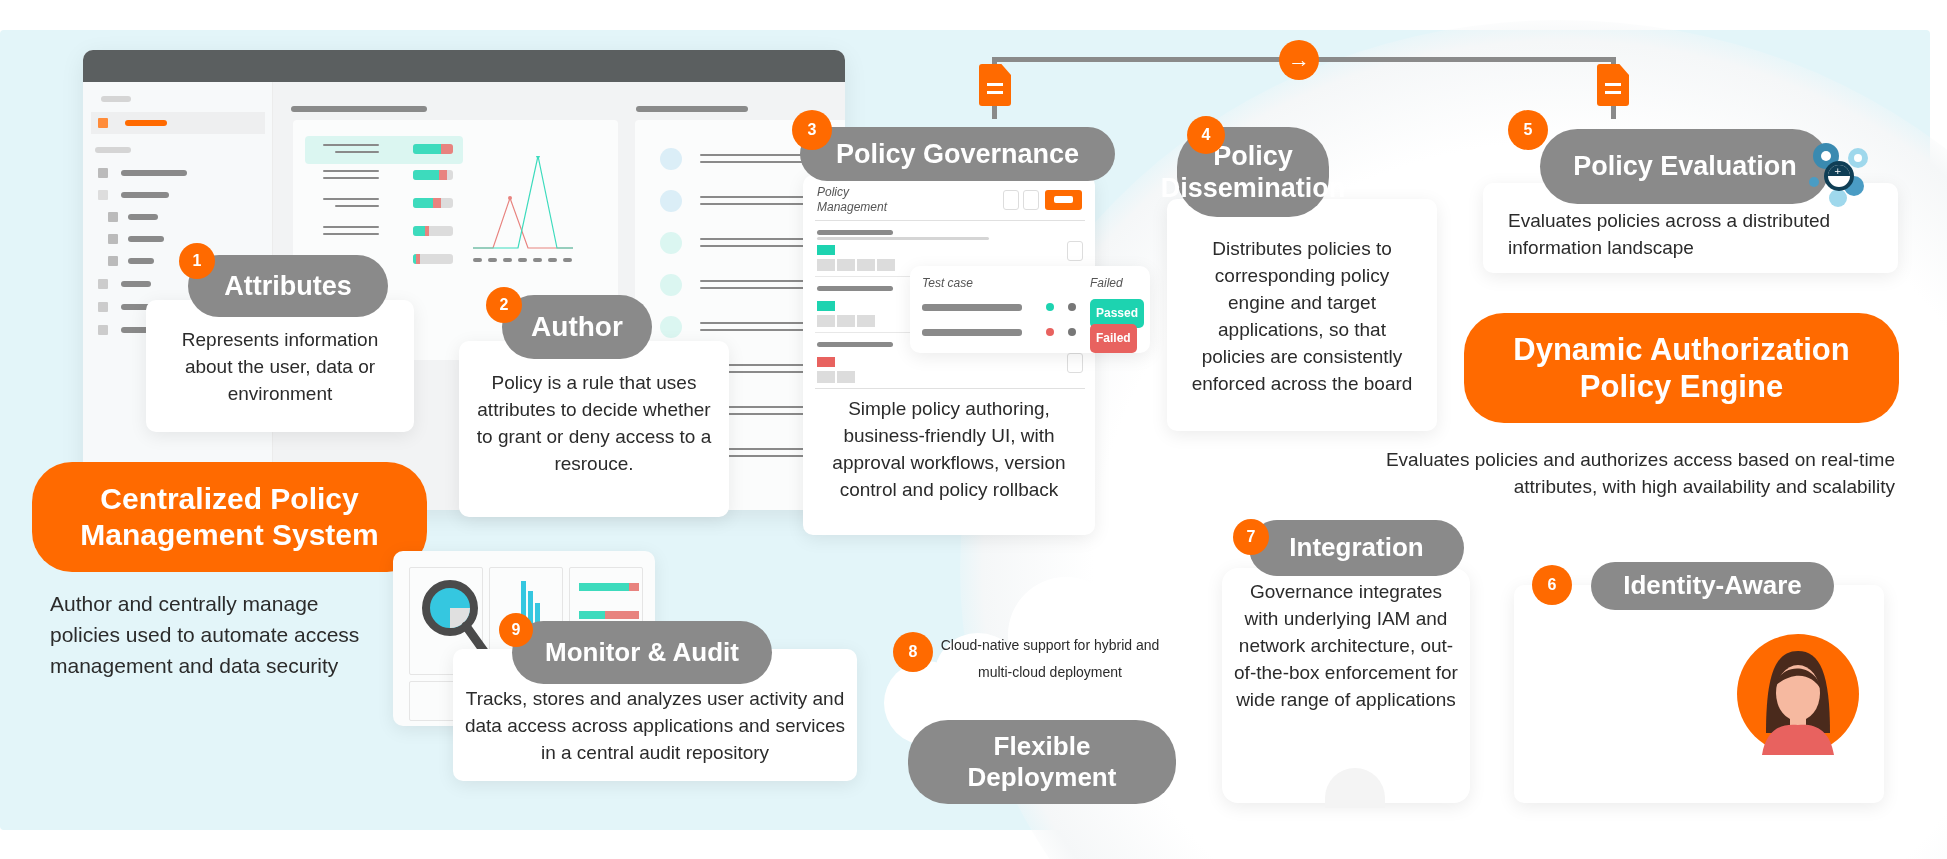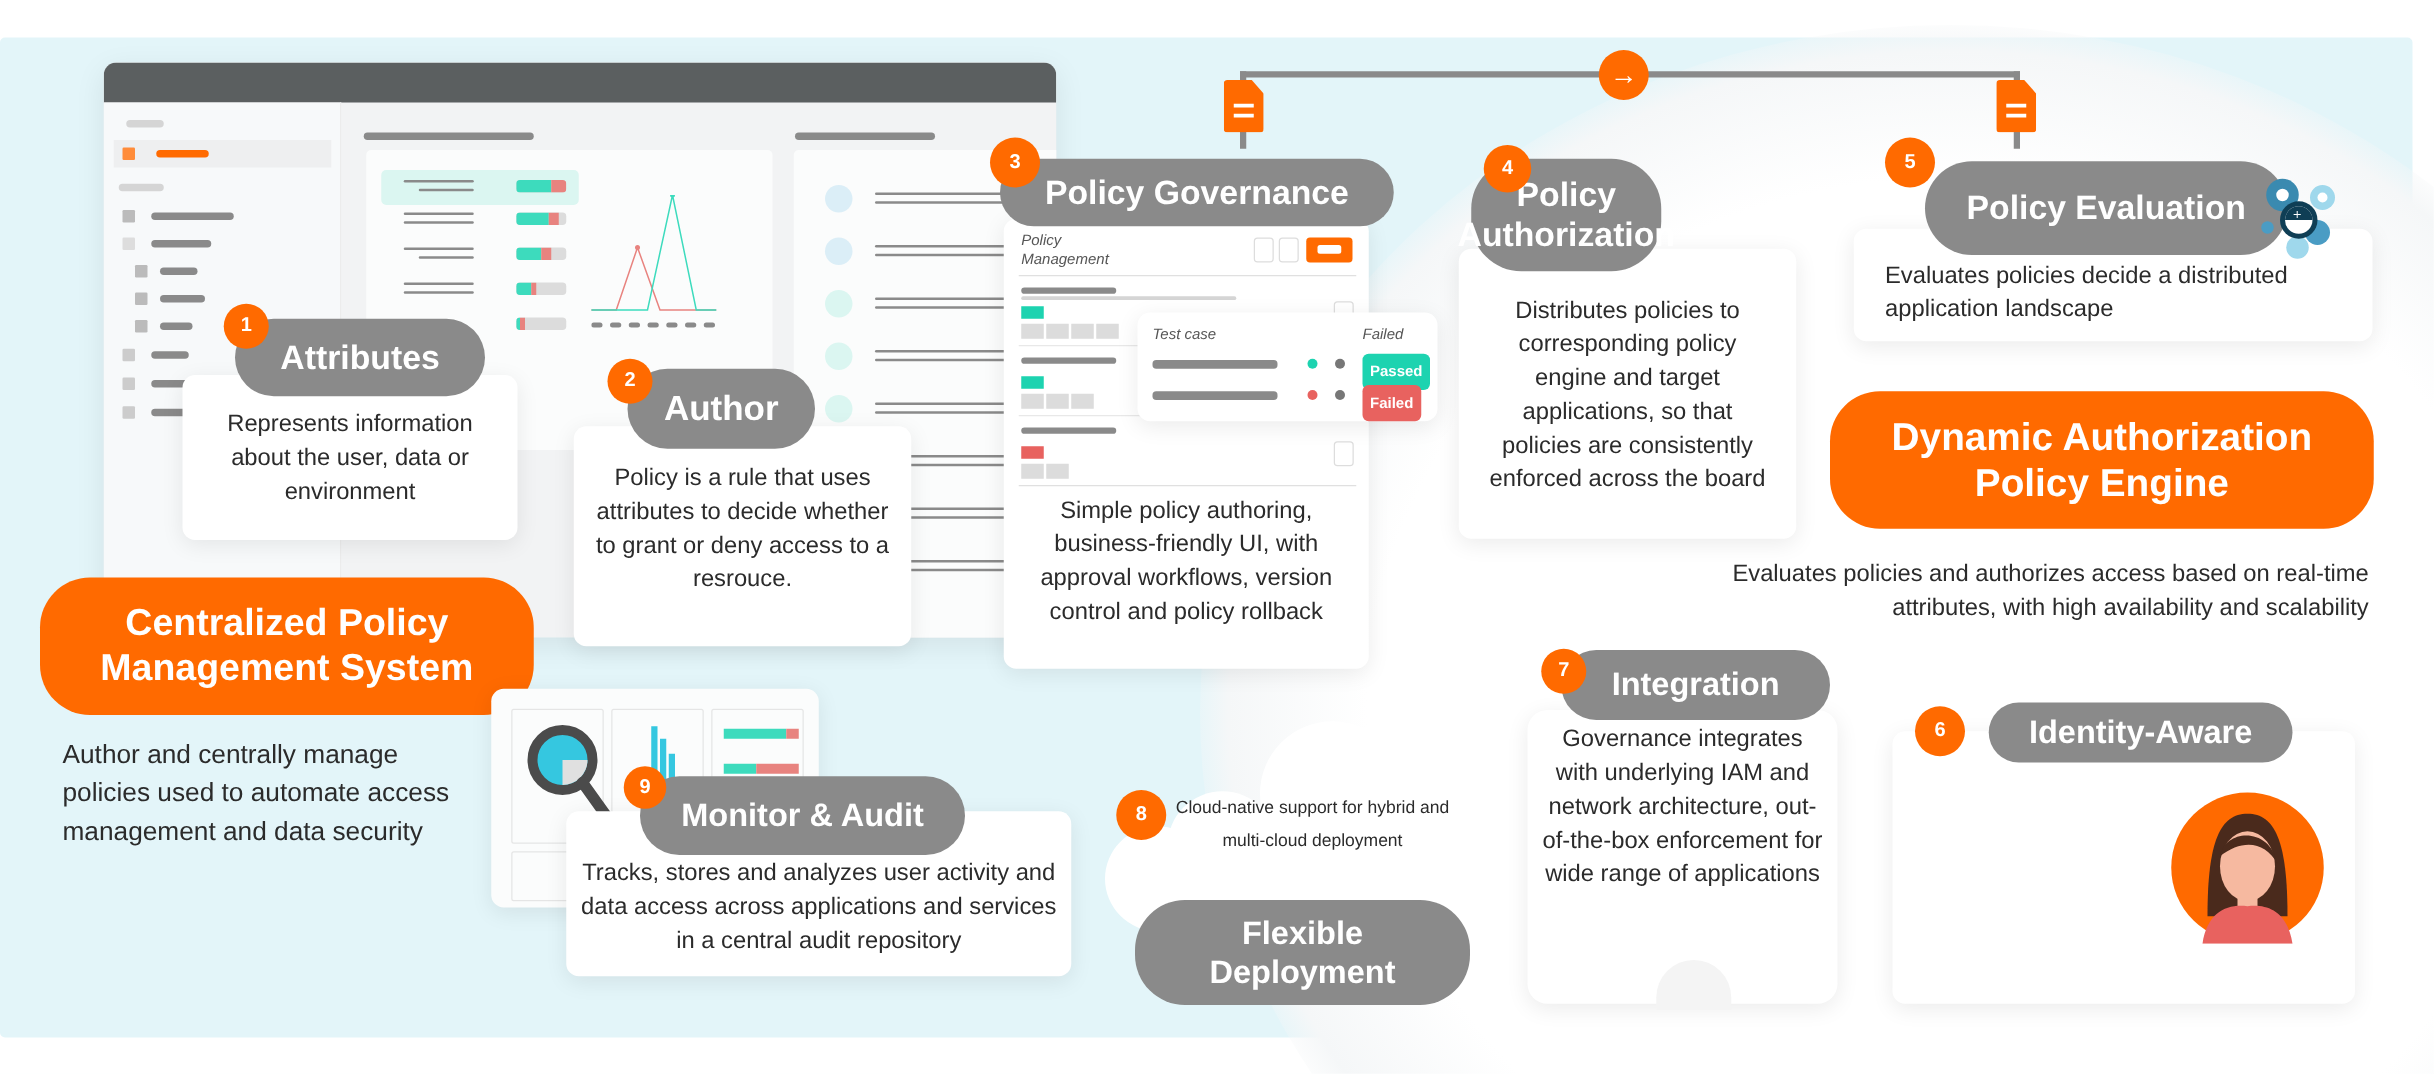--- a/index.html
+++ b/index.html
@@ -196,44 +196,44 @@
     <div class="gsq" style="left:54px;top:140px;"></div>
   <div class="abs" style="left:12px;top:157px;width:270px;height:1px;background:#e8e8e8;"></div>
   <div class="bar" style="left:14px;top:167px;width:76px;height:5px;"></div>
   <div class="abs" style="left:14px;top:182px;width:18px;height:10px;background:#e8625f;"></div>
   <div class="gsq" style="left:14px;top:196px;"></div>
     <div class="gsq" style="left:34px;top:196px;"></div>
   <div class="miniBtn" style="left:264px;top:178px;"></div>
   <div class="abs" style="left:12px;top:213px;width:270px;height:1px;background:#e0e0e0;"></div>
   <div class="abs" style="left:0;top:220px;width:292px;padding:0 12px;">Simple policy authoring, business-friendly UI, with approval workflows, version control and policy rollback</div>
 </div>
-<div class="card" style="left:910px;top:250px;width:240px;height:87px;text-align:right;">
+<div class="card" style="left:910px;top:266px;width:240px;height:87px;text-align:right;">
   <div class="abs" style="left:12px;top:10px;font-size:12px;line-height:14px;font-style:italic;color:#555;">Test case</div>
   <div class="abs" style="left:180px;top:10px;font-size:12px;line-height:14px;font-style:italic;color:#555;">Failed</div>
   <div class="bar" style="left:12px;top:38px;width:100px;height:7px;"></div>
   <div class="stat" style="left:136px;top:37px;background:#1dd3b0;"></div>
     <div class="stat" style="left:158px;top:37px;background:#777;"></div>
   <div class="tag" style="left:180px;top:33px;background:#1dd3b0;">Passed</div>
   <div class="bar" style="left:12px;top:63px;width:100px;height:7px;"></div>
   <div class="stat" style="left:136px;top:62px;background:#e8625f;"></div>
     <div class="stat" style="left:158px;top:62px;background:#777;"></div>
   <div class="tag" style="left:180px;top:58px;background:#e8625f;">Failed</div>
 </div>
 <div class="pill" style="left:800px;top:127px;width:315px;height:54px;font-size:27px;">
     <span>Policy Governance</span>
   </div>
 <div class="num" style="left:792px;top:110px;width:40px;height:40px;">3</div>
 
 <div class="card" style="left:1167px;top:199px;width:270px;height:232px;padding:36px 18px 0;"><span>Distributes policies to corresponding policy engine and target applications, so that policies are consistently enforced across the board</span></div>
 <div class="pill" style="left:1177px;top:127px;width:152px;height:90px;font-size:27px;padding:0 6px;">
-    <span>Policy Authorization</span>
+    <span>Policy Dissemination</span>
   </div>
 <div class="num" style="left:1187px;top:116px;width:38px;height:38px;">4</div>
 
-<div class="card" style="left:1483px;top:183px;width:415px;height:90px;text-align:left;padding:24px 25px 0;"><span>Evaluates policies decide a distributed application landscape</span></div>
+<div class="card" style="left:1483px;top:183px;width:415px;height:90px;text-align:left;padding:24px 25px 0;"><span>Evaluates policies across a distributed information landscape</span></div>
 <div class="pill" style="left:1540px;top:129px;width:290px;height:75px;font-size:27px;">
     <span>Policy Evaluation</span>
   </div>
 <div class="num" style="left:1508px;top:110px;width:40px;height:40px;">5</div>
 <svg class="abs" style="left:1806px;top:136px;" width="66" height="72">
   <circle cx="20" cy="20" r="13" fill="#3a8ab0"></circle>
     <circle cx="20" cy="20" r="5" fill="#fff"></circle>
   <circle cx="52" cy="22" r="10" fill="#9fd8ec"></circle>
     <circle cx="52" cy="22" r="4" fill="#fff"></circle>
   <circle cx="48" cy="50" r="10" fill="#4a9cc4"></circle>

